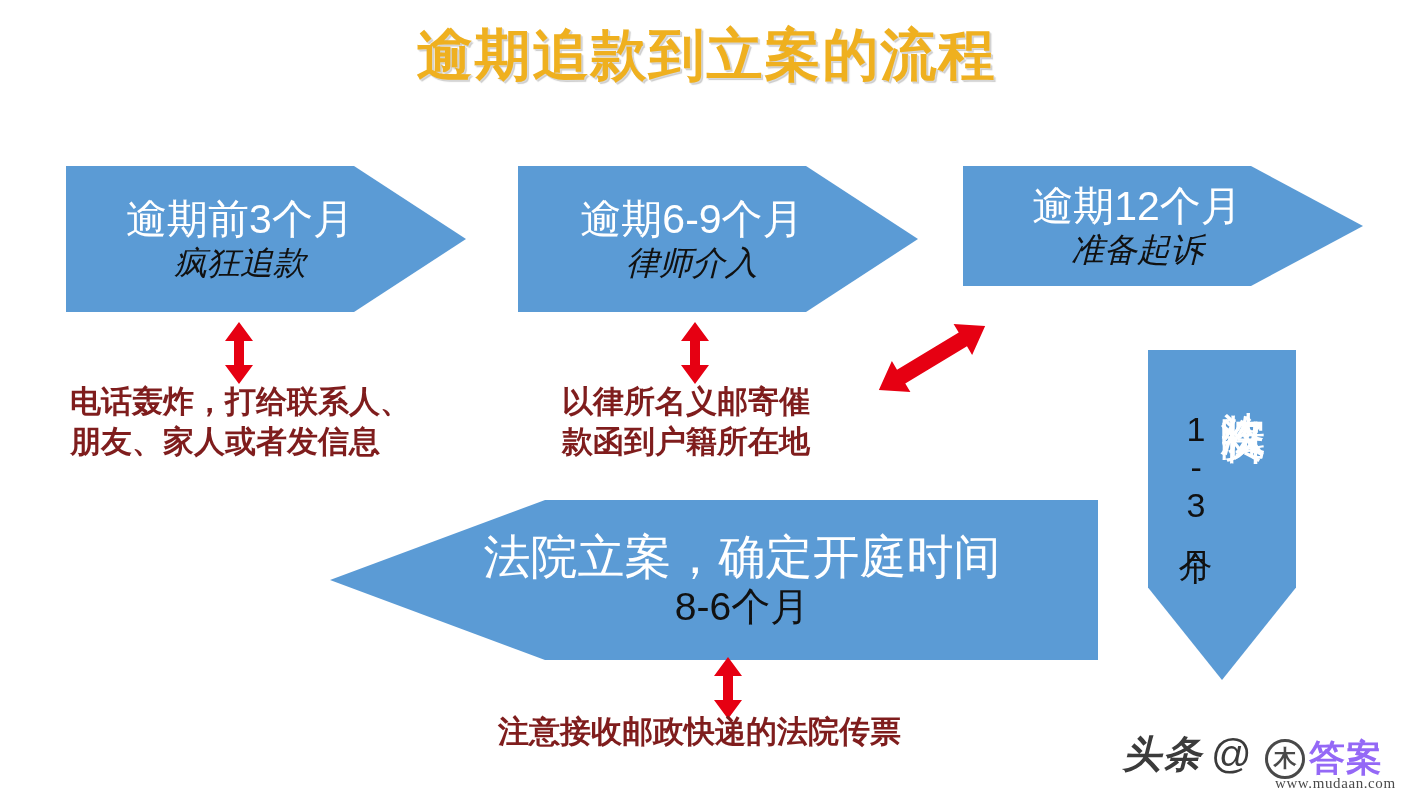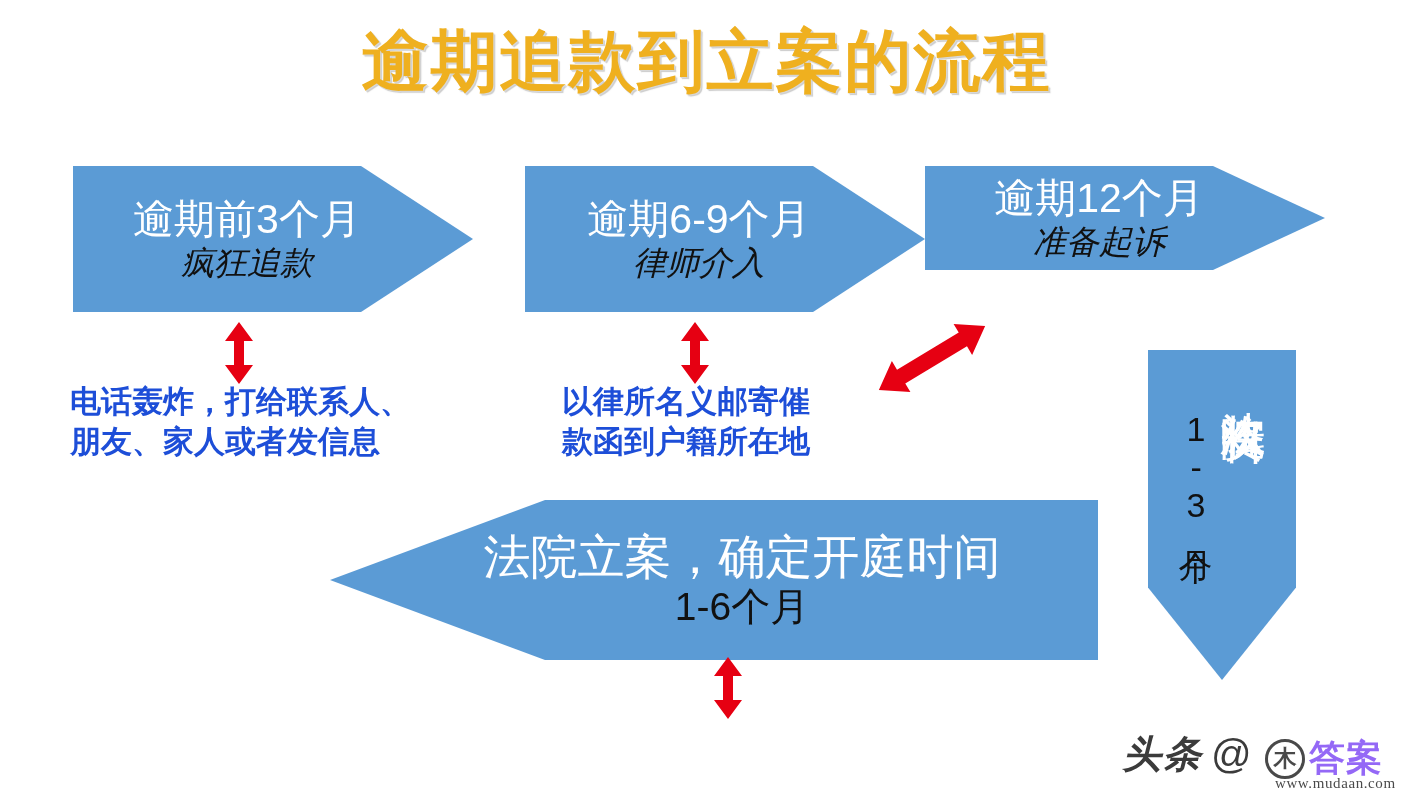--- a/index.html
+++ b/index.html
@@ -19,42 +19,41 @@
     overflow: hidden;
   }
 
   
   .title {
     position: absolute;
     left: 0;
     top: 26px;
     width: 1413px;
     text-align: center;
-    font-size: 67px;
+    font-size: 56px;
     font-weight: 700;
     letter-spacing: 2px;
     color: #EFB01F;
     text-shadow:
        1px 1px 0 #d8d8d8,
        2px 2px 1px rgba(160,160,160,0.55);
     white-space: nowrap;
     line-height: 1.05;
   }
 
   
   .chev {
     position: absolute;
     background: #5B9BD5;
     box-sizing: border-box;
     filter: drop-shadow(2px 3px 2px rgba(120,120,120,0.45));
   }
   .chev-right {
     
     clip-path: polygon(0% 0%, 72% 0%, 100% 50%, 72% 100%, 0% 100%);
-    margin-left: 7px;
   }
   .chev-left {
     
     clip-path: polygon(28% 0%, 100% 0%, 100% 100%, 28% 100%, 0% 50%);
   }
   .chev-down {
     
     clip-path: polygon(0% 0%, 100% 0%, 100% 72%, 50% 100%, 0% 72%);
   }
 
@@ -104,21 +103,21 @@
     font-size: 34px;
     writing-mode: vertical-rl;
     text-orientation: upright;
     margin-top: 34px;
     margin-right: 4px;
   }
 
   
   .caption {
     position: absolute;
-    color: #1d4ed8;
+    color: #7f1d1d;
     font-weight: 700;
     font-size: 31px;
     line-height: 1.28;
     white-space: pre-line;
   }
 
   
   .arrow-v {
     position: absolute;
     width: 34px;
@@ -211,38 +210,38 @@
     </div>
   </div>
 
   <div class="chev chev-right topbox" style="left:518px; top:166px; width:400px; height:146px;">
     <div class="chev-inner" style="padding-right:52px;">
       <div class="chev-line1">逾期6-9个月</div>
       <div class="chev-line2">律师介入</div>
     </div>
   </div>
 
-  <div class="chev chev-right topbox" style="left:918px; top:166px; width:400px; height:104px;">
+  <div class="chev chev-right topbox" style="left:963px; top:166px; width:400px; height:120px;">
     <div class="chev-inner" style="padding-right:52px;">
       <div class="chev-line1">逾期12个月</div>
       <div class="chev-line2">准备起诉</div>
     </div>
   </div>
 
   <div class="chev chev-down vertbox" style="left:1148px; top:350px; width:148px; height:330px;">
     <div class="chev-inner">
       <div class="chev-line1">法院收资料</div>
       <div class="chev-line2">1-3个月</div>
     </div>
   </div>
 
   <div class="chev chev-left bigbox" style="left:330px; top:500px; width:768px; height:160px;text-align:right;">
     <div class="chev-inner" style="padding-left:56px;">
       <div class="chev-line1">法院立案，确定开庭时间</div>
-      <div class="chev-line2">1-6个月</div>
+      <div class="chev-line2">8-6个月</div>
     </div>
   </div>
 
   <div class="arrow-v" style="left:222px; top:322px;">
     <svg viewBox="0 0 34 62" width="34" height="62" aria-hidden="true">
       <polygon points="17,0 31,19 22,19 22,43 31,43 17,62 3,43 12,43 12,19 3,19" fill="#E60012"></polygon>
     </svg>
   </div>
 
   <div class="arrow-v" style="left:678px; top:322px;">
@@ -264,20 +263,21 @@
       <polygon points="17,0 31,19 22,19 22,43 31,43 17,62 3,43 12,43 12,19 3,19" fill="#E60012"></polygon>
     </svg>
   </div>
 
   <div class="caption" style="left:70px; top:382px; width:420px;">电话轰炸，打给联系人、
 朋友、家人或者发信息</div>
 
   <div class="caption" style="left:562px; top:382px; width:360px;">以律所名义邮寄催
 款函到户籍所在地</div>
 
+  <div class="caption" style="left:498px; top:712px; width:520px;">注意接收邮政快递的法院传票</div>
 
   <div class="wm" style="left:1086px; top:718px; width:320px; height:72px;margin-left:37px;">
     <span class="wm-toutiao">头条</span>
     <span class="wm-at">@</span>
     <span class="wm-logo">
       <span class="wm-mark">木</span>
       <span class="wm-name">答案</span>
     </span>
     <span class="wm-url">www.mudaan.com</span>
   </div>

